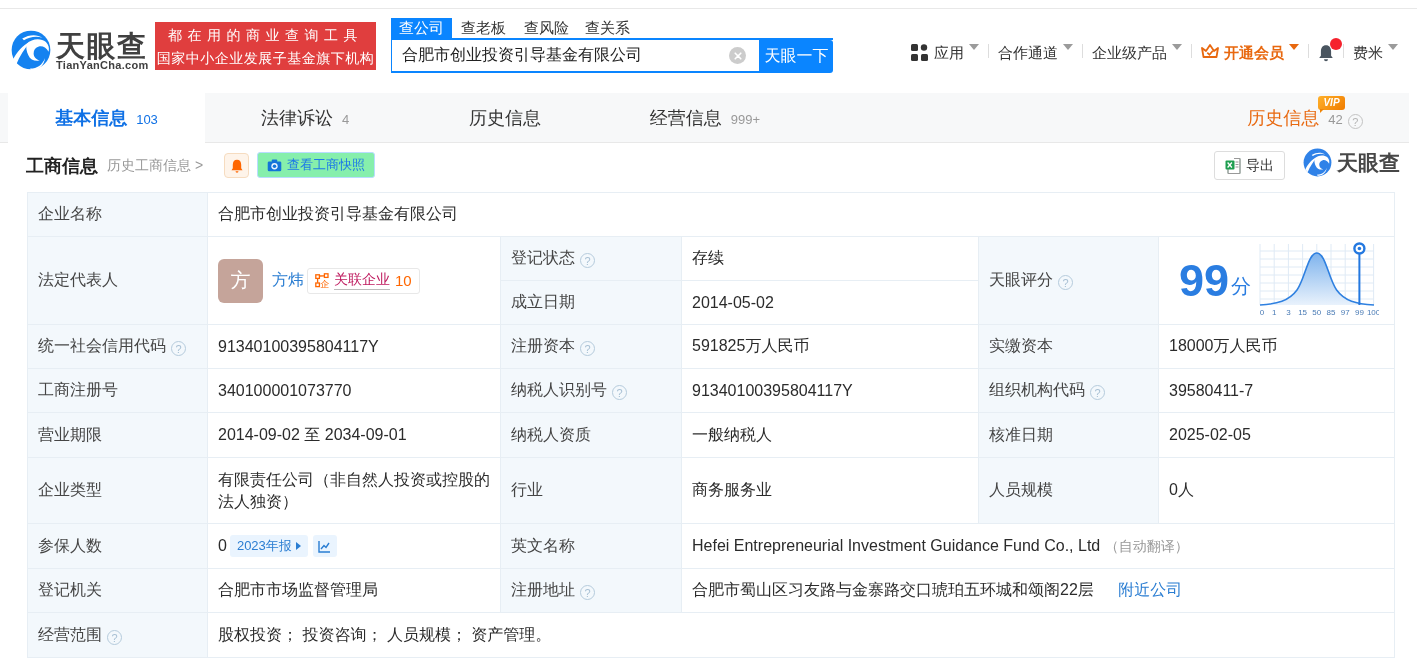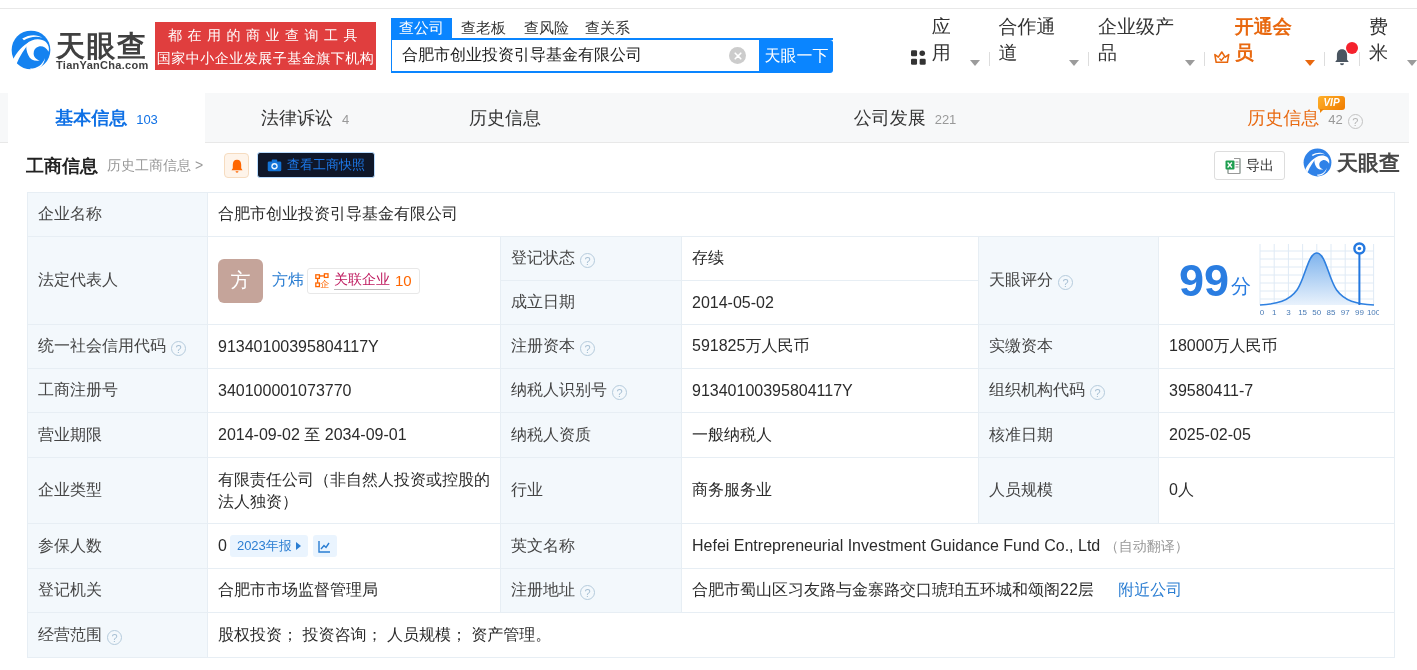--- a/index.html
+++ b/index.html
@@ -17,38 +17,38 @@
 #redbox .l2{font-size:14px;line-height:22px;letter-spacing:0.5px;}
 
 #stabs{left:391px;top:18px;height:20px;font-size:15px;}
 .stab{float:left;height:20px;line-height:20px;color:#333;}
 .stab.act{background:#0a85ff;color:#fff;width:61px;text-align:center;}
 #stabline{left:391px;top:38px;width:442px;height:2px;background:#0a85ff;}
 #sinput{left:391px;top:40px;width:369px;height:33px;border:1px solid #0a85ff;border-top:none;border-bottom-width:2px;background:#fff;font-size:16px;color:#222;line-height:30px;padding-left:10px;}
 #sclear{left:729px;top:47px;width:17px;height:17px;border-radius:50%;background:#ccc;display:flex;align-items:center;justify-content:center;}
 #sbtn{left:760px;top:40px;width:73px;height:33px;background:#0a85ff;border-radius:0 3px 3px 0;color:#fff;font-size:16px;text-align:center;line-height:32px;}
 
-#rmenu{left:911px;top:44px;height:22px;display:flex;align-items:flex-end;font-size:19px;color:#333;}
+#rmenu{left:911px;top:44px;height:22px;display:flex;align-items:flex-start;font-size:15px;color:#333;}
 #rmenu .sep{width:1px;height:14px;background:#ddd;margin:0 9px;}
 #rmenu .car{display:inline-block;width:0;height:0;border-left:5px solid transparent;border-right:5px solid transparent;border-top:6px solid #9b9b9b;margin-left:5px;}
 #rmenu .orange{color:#e8680f;font-weight:bold;}
 #rmenu .car.o{border-top-color:#e8680f;}
 
 #navbar{left:0;top:93px;width:1409px;height:50px;background:#f7f8f9;border-bottom:1px solid #e8e8e8;}
 .ntab{position:absolute;top:93px;height:50px;width:200px;text-align:center;line-height:50px;font-size:18px;color:#333;}
 .ntab small{font-size:13px;color:#999;margin-left:4px;}
 #ntab1{left:8px;width:197px;background:#fff;height:51px;font-weight:bold;color:#1071e5;font-size:18px;}
 #ntab1 small{color:#1071e5;font-weight:normal;}
 #ntab7{color:#e8680f;}
 
 #secrow{left:0;top:143px;width:1417px;height:49px;background:#fff;}
 #gsxx{left:26px;top:154px;font-size:18px;font-weight:bold;color:#222;}
 #hist{left:107px;top:157px;font-size:14px;color:#999;}
 #bellbtn{left:224px;top:153px;width:25px;height:25px;background:#fef4ea;border:1px solid #f6dcc0;border-radius:4px;text-align:center;}
-#snapbtn{left:257px;top:152px;height:26px;background:#0f172a;border:1px solid #b9dcff;border-radius:3px;color:#1d78e8;font-size:13px;line-height:24px;padding:0 9px;display:flex;align-items:center;}
+#snapbtn{left:257px;top:152px;height:26px;background:#86efac;border:1px solid #b9dcff;border-radius:3px;color:#1d78e8;font-size:13px;line-height:24px;padding:0 9px;display:flex;align-items:center;}
 #expbtn{left:1214px;top:151px;width:71px;height:29px;background:#fff;border:1px solid #ddd;border-radius:3px;display:flex;align-items:center;justify-content:center;font-size:14px;color:#333;}
 #minilogo{left:1303px;top:148px;display:flex;align-items:center;}
 #minilogot{font-size:21px;font-weight:bold;color:#474747;letter-spacing:0;margin-left:5px;}
 
 #tbl{left:27px;top:192px;border-collapse:collapse;table-layout:fixed;}
 #tbl td{border:1px solid #e7eef4;font-size:16px;color:#2b2b2b;padding:0 0 0 10px;vertical-align:middle;overflow:hidden;}
 #tbl td.lb{background:#f3f8fc;color:#454545;}
 .qi{display:inline-block;width:15px;height:15px;border:1px solid #b5cbdc;border-radius:50%;color:#a8c0d4;font-size:11px;line-height:15px;text-align:center;vertical-align:-2px;margin-left:5px;font-weight:normal;}
 .green{color:#00a850;}
 .blue{color:#2a7dd2;margin-left:20px;}
@@ -122,21 +122,21 @@
     </span>
     <span class="sep"></span>
     <span>费米</span>
       <span class="car"></span>
   </div>
 
   <div id="navbar" class="abs"></div>
   <div id="ntab1" class="ntab abs">基本信息 <small>103</small></div>
   <div class="ntab abs" style="left:205px;">法律诉讼 <small>4</small></div>
   <div class="ntab abs" style="left:405px;">历史信息</div>
-  <div class="ntab abs" style="left:805px;">公司发展 <small>221</small></div>
+  <div class="ntab abs" style="left:605px;">经营信息 <small>999+</small></div>
   <div id="ntab7" class="ntab abs" style="left:1205px;">历史信息 <small>42</small><span class="qi" style="border-color:#c3c3c3;color:#b5b5b5;">?</span></div>
   <div class="abs" style="left:1318px;top:96px;width:27px;height:14px;background:linear-gradient(135deg,#ffb12b,#f07c00);border-radius:3px;color:#fff;font-size:10px;font-weight:bold;font-style:italic;text-align:center;line-height:14px;">VIP<i style="position:absolute;left:2px;bottom:-3px;width:0;height:0;border-left:4px solid #f08405;border-bottom:4px solid transparent;"></i></div>
 
   <div id="secrow" class="abs"></div>
   <div id="gsxx" class="abs">工商信息</div>
   <div id="hist" class="abs">历史工商信息 &gt;</div>
   <div id="bellbtn" class="abs"><svg width="14" height="15" viewBox="0 0 19 20" style="margin-top:5px;">
         <path d="M9.5,1 C5.8,1 3.8,3.8 3.8,7.5 L3.8,12.5 L2,15 L17,15 L15.2,12.5 L15.2,7.5 C15.2,3.8 13.2,1 9.5,1Z" fill="#f60"></path>
         <path d="M7.5,16.5 a2,2 0 0 0 4,0Z" fill="#f60"></path>
       </svg></div>

